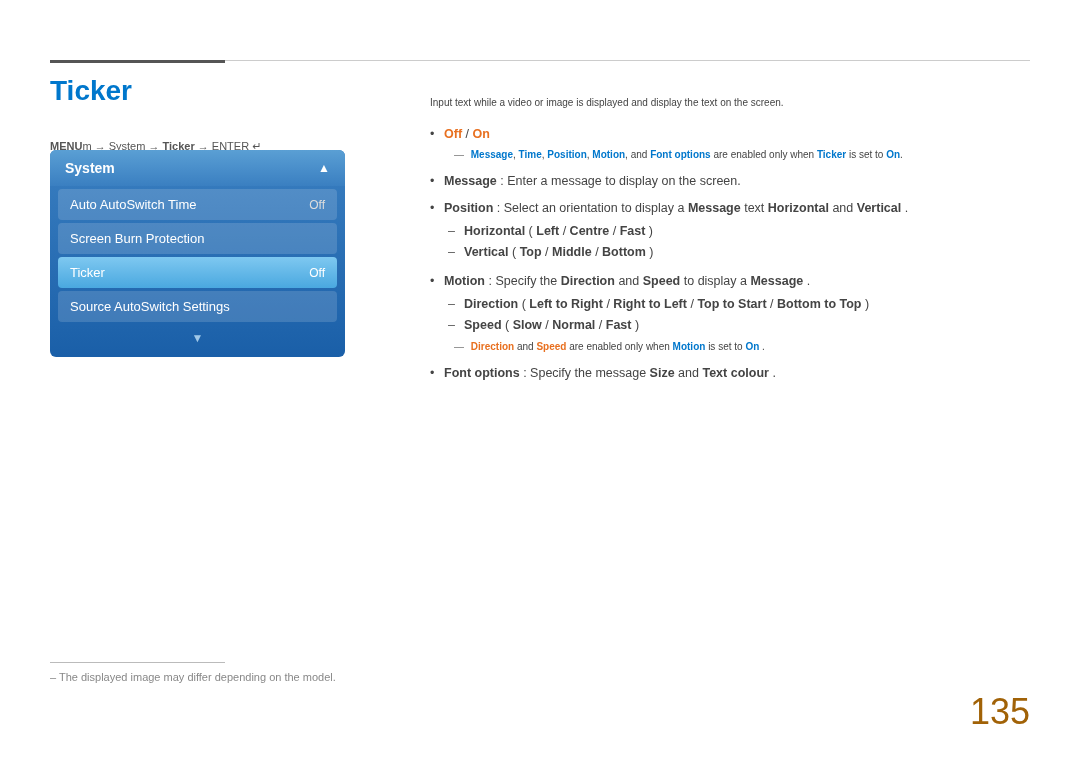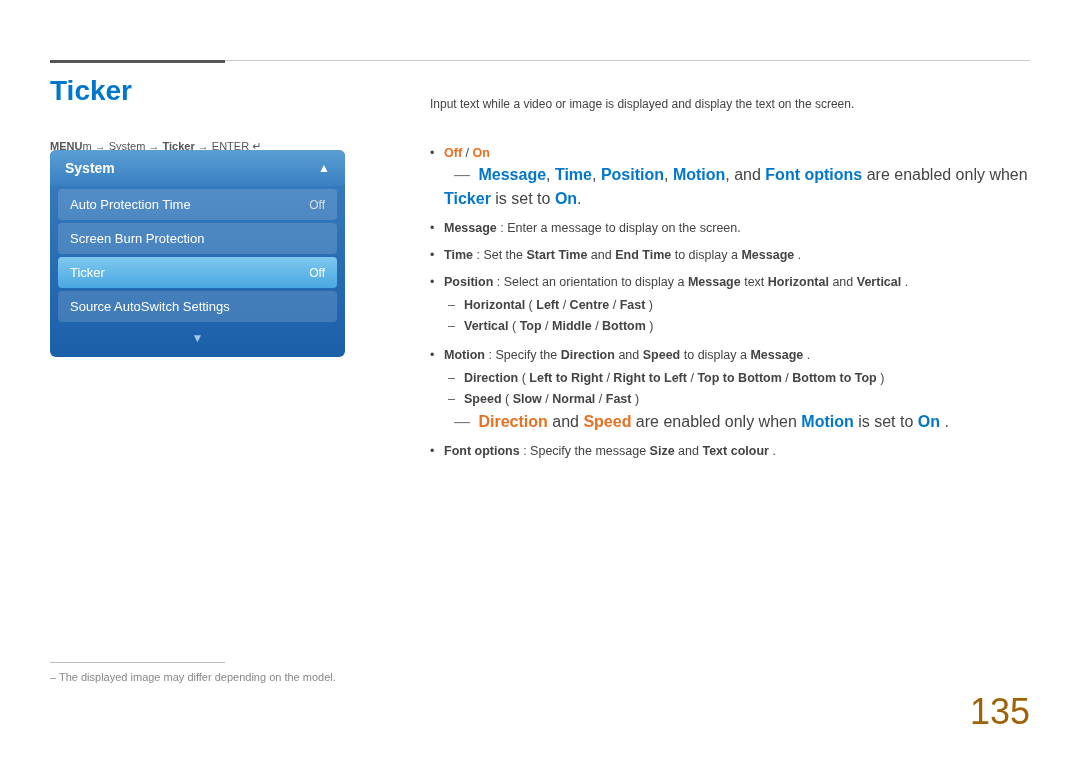--- a/index.html
+++ b/index.html
@@ -126,23 +126,23 @@
 
     
     .content-area {
       position: absolute;
       top: 95px;
       left: 430px;
       right: 50px;
     }
 
     .intro-text {
-      font-size: 12px;
+      font-size: 10px;
       color: #444;
-      margin-bottom: 30px;
+      margin-bottom: 14px;
       line-height: 1.5;
     }
 
     .bullet-list {
       list-style: none;
       padding: 0;
     }
 
     .bullet-list > li {
       margin-bottom: 7px;
@@ -188,21 +188,21 @@
     }
 
     .highlight-blue {
       color: #0077cc;
       font-weight: bold;
     }
 
     .note-line {
       margin-left: 10px;
       margin-top: 2px;
-      font-size: 16px;
+      font-size: 10px;
       color: #444;
       line-height: 1.5;
     }
 
     .note-line .dash {
       color: #777;
       margin-right: 4px;
     }
 
     
@@ -253,21 +253,21 @@
   <span>ENTER <span class="enter-icon">↵</span></span>
 </div>
 
 <div class="system-panel">
   <div class="system-panel-header">
     <span class="title">System</span>
     <span class="arrow-up">▲</span>
   </div>
 
   <div class="menu-item normal">
-    <span>Auto Protection Time</span>
+    <span>Auto AutoSwitch Time</span>
     <span class="value">Off</span>
   </div>
   <div class="menu-item normal">
     <span>Screen Burn Protection</span>
   </div>
   <div class="menu-item active">
     <span>Ticker</span>
     <span class="value" style="color:#fff;">Off</span>
   </div>
   <div class="menu-item normal">
@@ -302,30 +302,20 @@
         <span> is set to </span>
         <span class="highlight-blue">On</span><span>.</span>
       </span>
     </li>
 
     <li>
       <strong>Message</strong>
       <span>: Enter a message to display on the screen.</span>
     </li>
 
-    <li>
-      <strong>Time</strong>
-      <span>: Set the </span>
-      <strong>Start Time</strong>
-      <span> and </span>
-      <strong>End Time</strong>
-      <span> to display a </span>
-      <strong>Message</strong>
-      <span>.</span>
-    </li>
 
     <li>
       <strong>Position</strong>
       <span>: Select an orientation to display a </span>
       <strong>Message</strong>
       <span> text </span>
       <strong>Horizontal</strong>
       <span> and </span>
       <strong>Vertical</strong>
       <span>.</span>
@@ -363,21 +353,21 @@
       <strong>Message</strong>
       <span>.</span>
       <ul class="sub-list">
         <li>
           <strong>Direction</strong>
           <span> (</span>
           <strong>Left to Right</strong>
           <span> / </span>
           <strong>Right to Left</strong>
           <span> / </span>
-          <strong>Top to Bottom</strong>
+          <strong>Top to Start</strong>
           <span> / </span>
           <strong>Bottom to Top</strong>
           <span>)</span>
         </li>
         <li>
           <strong>Speed</strong>
           <span> (</span>
           <strong>Slow</strong>
           <span> / </span>
           <strong>Normal</strong>

